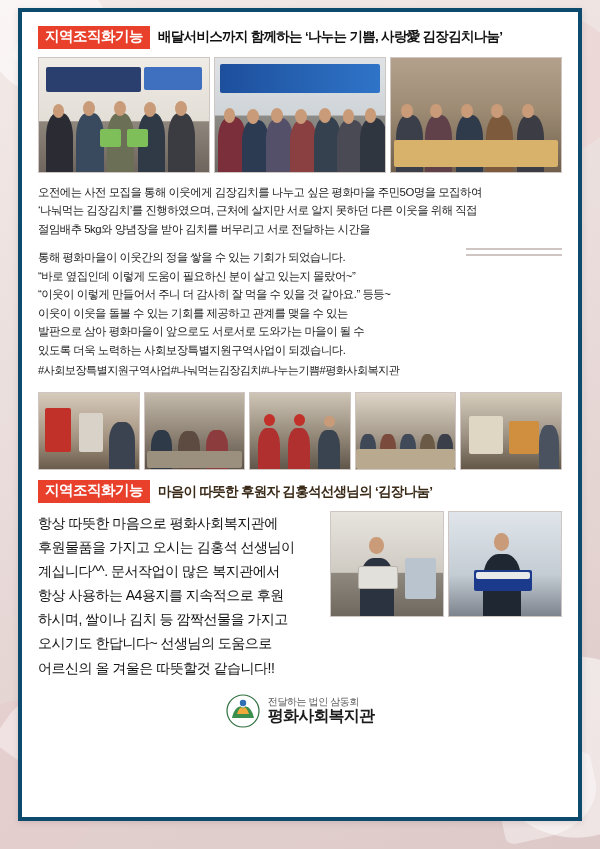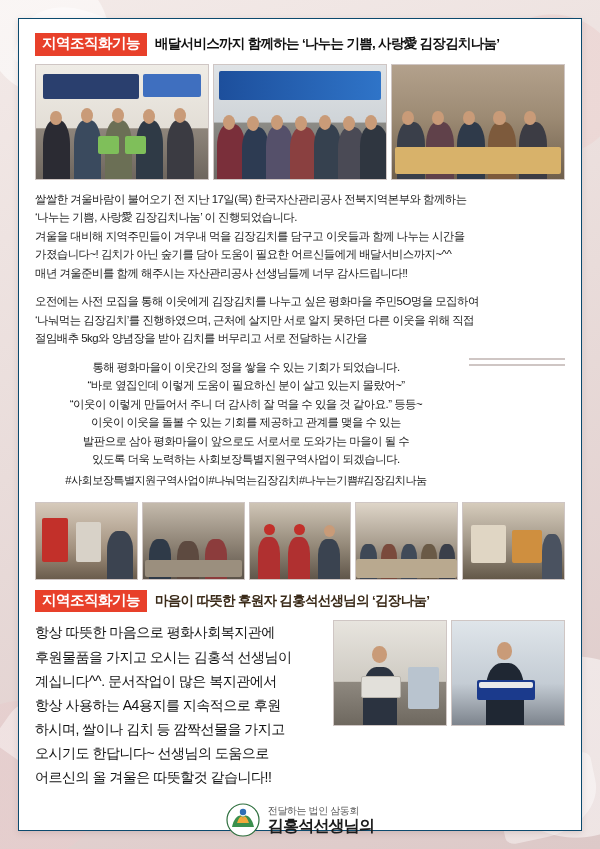--- a/index.html
+++ b/index.html
@@ -19,24 +19,24 @@
     position: relative;
     overflow: hidden;
   }
   .petal {
     position: absolute;
     border-radius: 60% 10% 60% 10%;
     background: rgba(255,255,255,0.45);
   }
   .page {
     position: absolute;
-    left: 18px; top: 18px;
+    left: 18px; top: 8px;
     width: 564px; height: 813px;
     background: #ffffff;
-    border: 1px solid #0c4a6e;
+    border: 4px solid #0c4a6e;
     box-shadow: 0 2px 6px rgba(120,90,90,0.18);
     padding: 14px 16px 11px 16px;
   }
   
   .sec-head {
     display: flex;
     align-items: center;
     gap: 8px;
     margin-bottom: 8px;
   }
@@ -105,21 +105,20 @@
     font-size: 11.2px;
     color: #1a1a1a;
     letter-spacing: -0.6px;
     margin: 2px 0 8px 0;
   }
   .flowrow {
     display: flex;
     gap: 12px;
     align-items: flex-start;
     margin-bottom: 6px;
-    text-align: center;
   }
   .flowtext { flex: 1 1 auto; }
   .sidecol {
     flex: 0 0 96px;
     display: flex;
     flex-direction: column;
     gap: 4px;
   }
   .sidecol .ph { height: 74px; }
 
@@ -230,38 +229,33 @@
       <div class="person" style="left:38%;background:#2f3a4a;height:50%;"></div>
       <div class="head" style="left:41%;top:40%;"></div>
       <div class="person" style="left:56%;background:#7d5a3c;height:50%;"></div>
       <div class="head" style="left:59%;top:40%;"></div>
       <div class="person" style="left:74%;background:#3c3c44;height:50%;"></div>
       <div class="head" style="left:77%;top:40%;"></div>
       <div class="box" style="left:2%;top:72%;width:96%;height:24%;background:#d8b26a;"></div>
     </div>
   </div>
 
-  <p class="para">쌀쌀한 겨울바람이 불어오기 전 지난 17일(목) 한국자산관리공사 전북지역본부와 함께하는
-‘나누는 기쁨, 사랑愛 김장김치나눔’ 이 진행되었습니다.
-겨울을 대비해 지역주민들이 겨우내 먹을 김장김치를 담구고 이웃들과 함께 나누는 시간을
-가졌습니다~! 김치가 아닌 숲기를 담아 도움이 필요한 어르신들에게 배달서비스까지~^^
-매년 겨울준비를 함께 해주시는 자산관리공사 선생님들께 너무 감사드립니다!!</p>
   <p class="para">오전에는 사전 모집을 통해 이웃에게 김장김치를 나누고 싶은 평화마을 주민5O명을 모집하여
 ‘나눠먹는 김장김치’를 진행하였으며, 근처에 살지만 서로 알지 못하던 다른 이웃을 위해 직접
 절임배추 5kg와 양념장을 받아 김치를 버무리고 서로 전달하는 시간을</p>
 
   <div class="flowrow">
     <div class="flowtext">
       <p class="para tight">통해 평화마을이 이웃간의 정을 쌓을 수 있는 기회가 되었습니다.
 “바로 옆집인데 이렇게 도움이 필요하신 분이 살고 있는지 몰랐어~”
 “이웃이 이렇게 만들어서 주니 더 감사히 잘 먹을 수 있을 것 같아요.” 등등~
 이웃이 이웃을 돌볼 수 있는 기회를 제공하고 관계를 맺을 수 있는
 발판으로 삼아 평화마을이 앞으로도 서로서로 도와가는 마을이 될 수
 있도록 더욱 노력하는 사회보장특별지원구역사업이 되겠습니다.</p>
-      <div class="tags">#사회보장특별지원구역사업이#나눠먹는김장김치#나누는기쁨#김장김치나눔</div>
+      <div class="tags">#사회보장특별지원구역사업#나눠먹는김장김치#나누는기쁨#평화사회복지관</div>
     </div>
     <div class="sidecol">
       <div class="ph" style="background:linear-gradient(#7b6f63,#4b433b);">
         <div class="wall" style="background:linear-gradient(180deg,#8d8175 0%,#5d544b 60%,#3b352f 100%);"></div>
         <div class="person" style="left:10%;background:#9a3b3b;height:60%;width:34%;"></div>
         <div class="head" style="left:20%;top:30%;width:14%;height:18%;"></div>
         <div class="box" style="left:52%;top:48%;width:40%;height:40%;background:#c8b28c;"></div>
       </div>
       <div class="ph" style="background:linear-gradient(#8f7f6d,#554a40);">
         <div class="wall" style="background:linear-gradient(180deg,#cbbfae 0%,#9a8b78 55%,#5d5246 100%);"></div>
@@ -349,17 +343,17 @@
     <div class="logo-mark">
       <svg width="34" height="34" viewBox="0 0 34 34" aria-hidden="true">
         <circle cx="17" cy="17" r="16" fill="#ffffff" stroke="#2e6f3e" stroke-width="1.2"></circle>
         <path d="M6 24 C8 14, 14 10, 17 14 C20 10, 26 14, 28 24 Z" fill="#3a8f4d"></path>
         <path d="M11 20 C13 13, 17 11, 17 16 C17 11, 21 13, 23 20 Z" fill="#f2a93b"></path>
         <circle cx="17" cy="9" r="3.2" fill="#2f6fb5"></circle>
       </svg>
     </div>
     <div class="footer-text">
       <div class="f-small">전달하는 법인 삼동회</div>
-      <div class="f-big">김홍석선생님의</div>
+      <div class="f-big">평화사회복지관</div>
     </div>
   </div>
 
 </div>
 
 </body></html>

